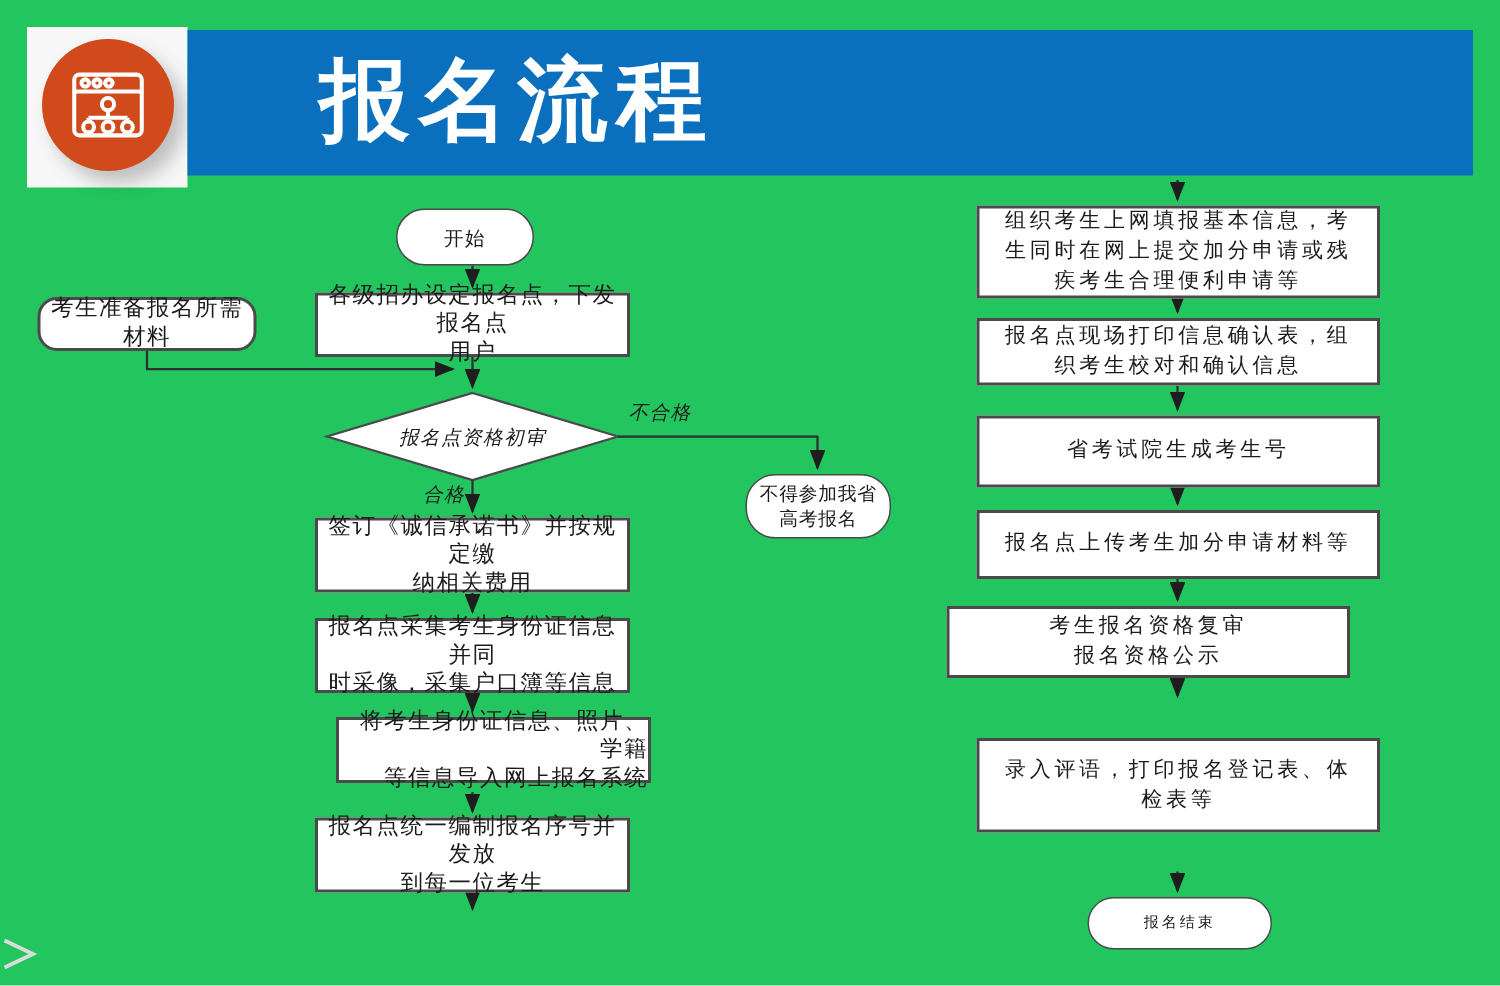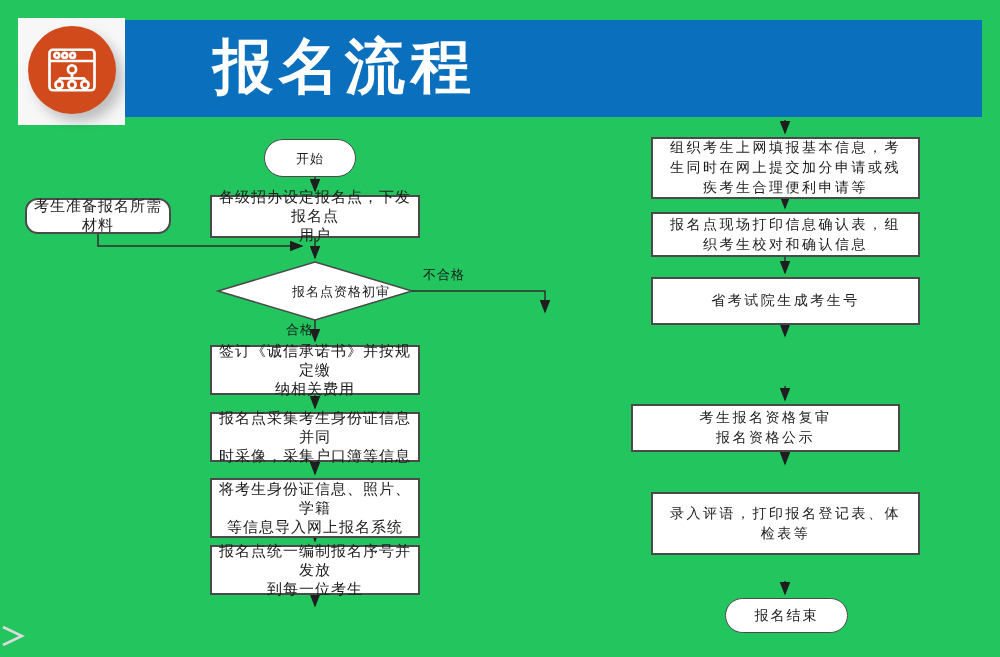--- a/index.html
+++ b/index.html
@@ -13,21 +13,21 @@
   .title-bar{position:absolute;left:125px;top:20px;width:857px;height:97px;background:#0a70bd;}
   .title-bar h1{margin:0;padding-left:88px;line-height:94px;font-size:60px;font-weight:900;
                 color:#ffffff;letter-spacing:6px;font-family:"Liberation Sans","DejaVu Sans",sans-serif;}
   
   .node{position:absolute;background:#fff;display:flex;align-items:center;justify-content:center;
         text-align:center;white-space:pre-line;box-sizing:border-box;}
   .box{border:2px solid #4a4a4a;font-size:15px;line-height:19px;letter-spacing:1px;}
   .rbox{border:2px solid #4a4a4a;font-size:14px;line-height:20px;letter-spacing:2.5px;}
   .oval{border:1.5px solid #4a4a4a;border-radius:20px;font-size:13px;line-height:17px;letter-spacing:1px;}
   .dlabel{position:absolute;background:transparent;border:none;font-size:13px;letter-spacing:1px;
-          white-space:pre-line;text-align:right;}
+          white-space:pre-line;text-align:center;font-style:italic;}
   .connectors{position:absolute;left:0;top:0;width:1000px;height:657px;}
 </style>
 </head>
 <body>
 
 <div class="canvas">
 
   <div class="icon-tile">
     <div class="icon-circle">
       <svg width="54" height="54" viewBox="0 0 48 48" fill="none" stroke="#ffffff" stroke-width="2.4">
@@ -87,45 +87,48 @@
 用户</div>
 
   <div class="node box" style="left:25px;top:198px;width:146px;height:36px;border-radius:13px;">考生准备报名所需材料</div>
 
   <div class="dlabel" style="left:240px;top:283px;width:150px;">报名点资格初审</div>
 
   <div class="dlabel" style="left:415px;top:266px;width:50px;">不合格</div>
 
   <div class="dlabel" style="left:278px;top:321px;width:36px;">合格</div>
 
+  <div class="node oval" style="left:497px;top:316px;width:97px;height:43px;font-size:12.5px;letter-spacing:0.5px;">不得参加我省
+高考报名</div>
 
   <div class="node box" style="left:210px;top:345px;width:210px;height:50px;">签订《诚信承诺书》并按规定缴
 纳相关费用</div>
 
   <div class="node box" style="left:210px;top:412px;width:210px;height:50px;">报名点采集考生身份证信息并同
 时采像，采集户口簿等信息</div>
 
-  <div class="node box" style="left:210px;top:478px;width:210px;height:60px;">将考生身份证信息、照片、学籍
+  <div class="node box" style="left:224px;top:478px;width:210px;height:44px;text-align:right;">将考生身份证信息、照片、学籍
 等信息导入网上报名系统</div>
 
   <div class="node rbox" style="left:651px;top:137px;width:269px;height:62px;">组织考生上网填报基本信息，考
 生同时在网上提交加分申请或残
 疾考生合理便利申请等</div>
 
   <div class="node box" style="left:210px;top:545px;width:210px;height:50px;">报名点统一编制报名序号并发放
 到每一位考生</div>
 
   <div class="node rbox" style="left:651px;top:212px;width:269px;height:45px;">报名点现场打印信息确认表，组
 织考生校对和确认信息</div>
 
   <div class="node rbox" style="left:651px;top:277px;width:269px;height:48px;">省考试院生成考生号</div>
 
+  <div class="node rbox" style="left:651px;top:340px;width:269px;height:46px;">报名点上传考生加分申请材料等</div>
 
   <div class="node rbox" style="left:631px;top:404px;width:269px;height:48px;">考生报名资格复审
 报名资格公示</div>
 
   <div class="node rbox" style="left:651px;top:492px;width:269px;height:63px;">录入评语，打印报名登记表、体
 检表等</div>
 
 
-  <div class="node oval" style="left:725px;top:598px;width:123px;height:35px;font-size:14px;letter-spacing:2px;">报名结束</div>
+  <div class="node oval" style="left:725px;top:598px;width:123px;height:35px;font-size:10px;letter-spacing:2px;">报名结束</div>
 
 </div>
 
 </body></html>

